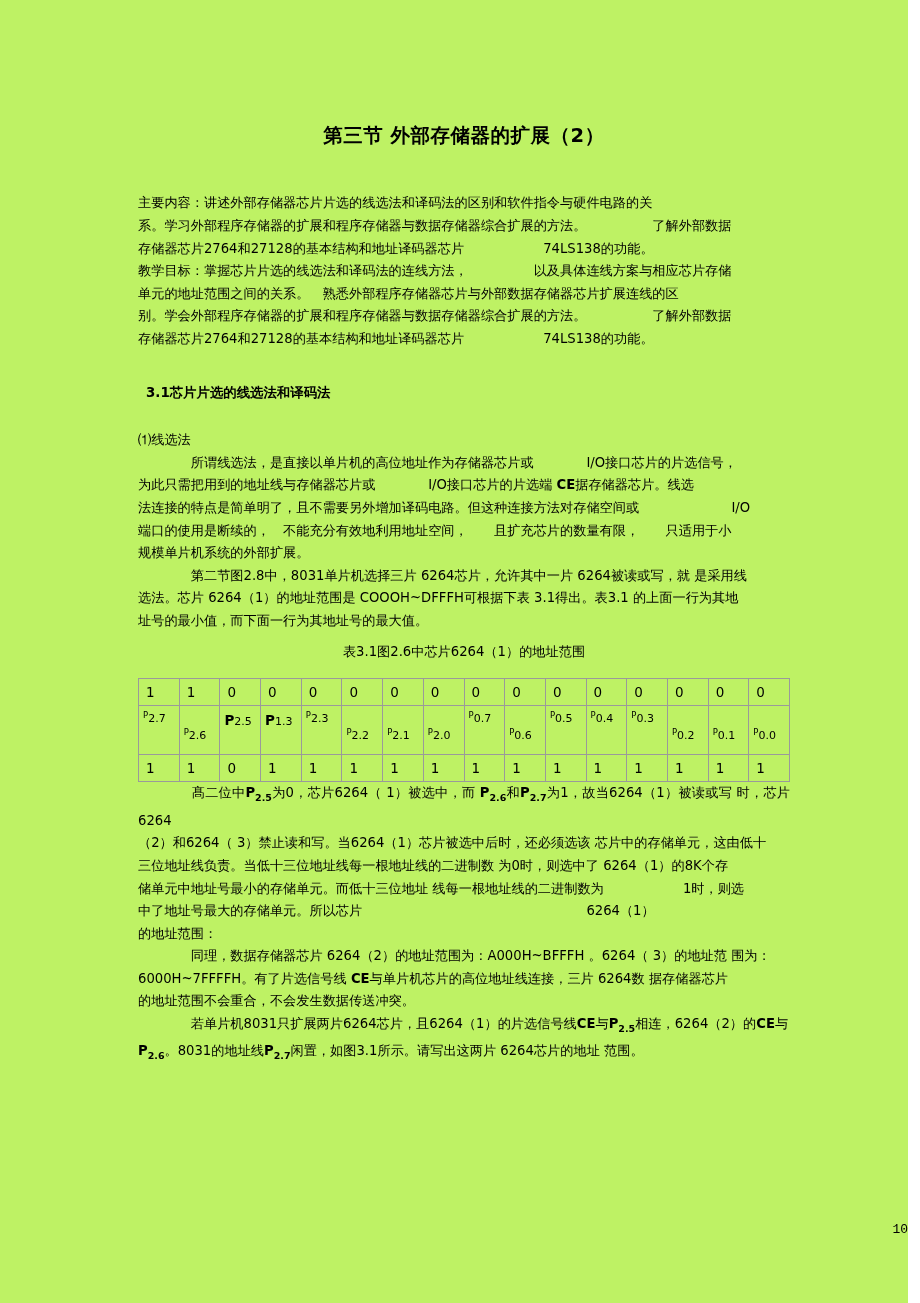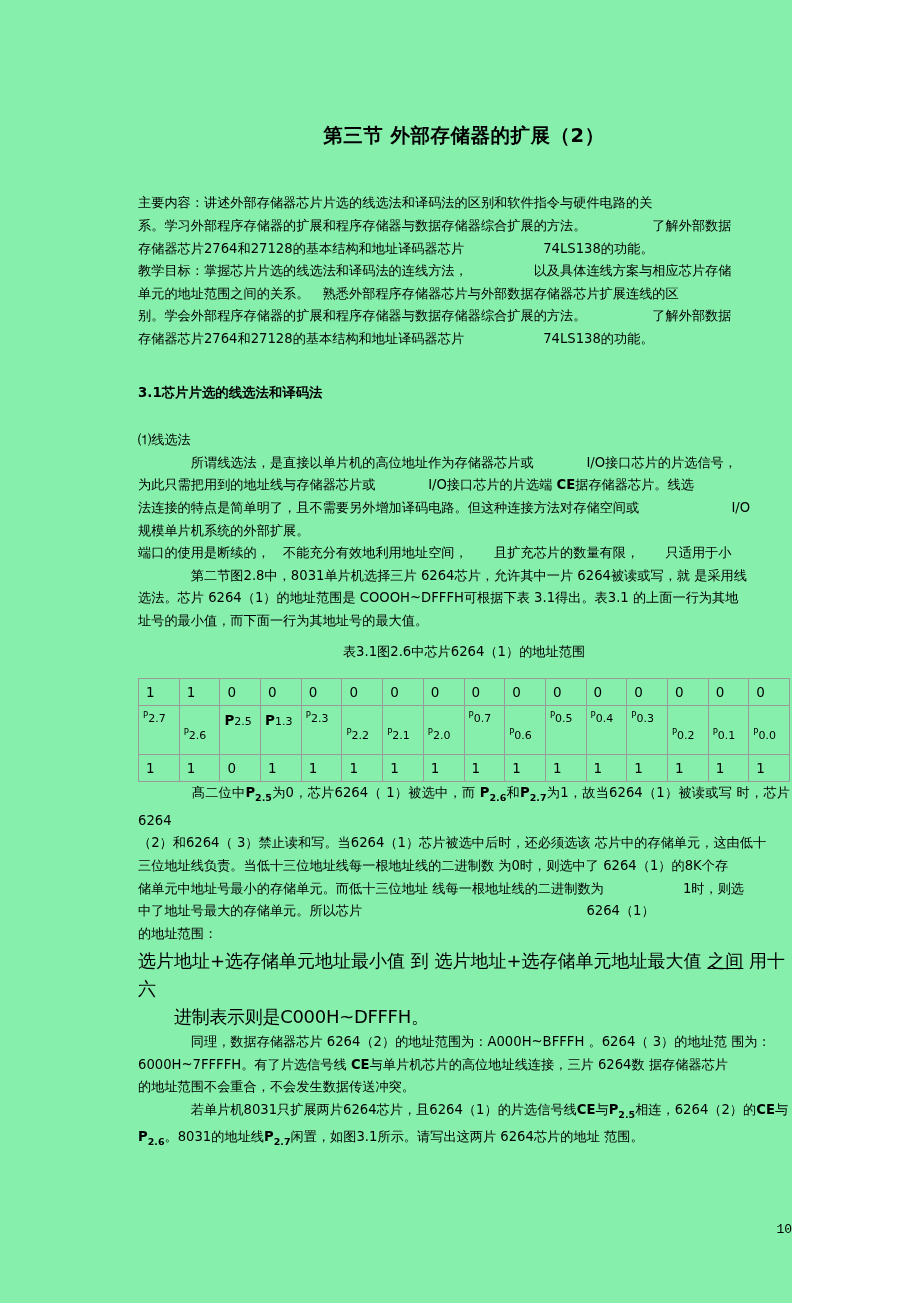--- a/index.html
+++ b/index.html
@@ -6,23 +6,23 @@
     margin: 0;
     padding: 0;
     background: #ffffff;
   }
   body {
     font-family: "DejaVu Sans", "Liberation Sans", sans-serif;
     color: #000000;
   }
   .page {
     position: relative;
-    width: 792px;
+    width: 908px;
     height: 1303px;
-    background: #86efac;
+    background: #bef264;
     box-sizing: border-box;
     overflow: hidden;
   }
   .content {
     position: absolute;
     left: 138px;
     top: 0;
     width: 652px;
   }
 
@@ -47,21 +47,21 @@
     margin: 0;
     white-space: pre-wrap;
   }
   .block-main { margin-top: 45px; }
   .block-goal { margin-top: 0px; }
 
   .sec-head {
     font-size: 13.4px;
     font-weight: bold;
     line-height: 22.6px;
-    margin: 0;
+    margin: 8px;
     margin-top: 31px;
   }
   .sub-head {
     font-size: 13.2px;
     line-height: 22.6px;
     margin: 0;
     margin-top: 25px;
   }
 
   b.ce { font-weight: bold; }
@@ -169,22 +169,22 @@
     </div>
 
     <p class="sec-head">3.1芯片片选的线选法和译码法</p>
 
     <p class="sub-head">⑴线选法</p>
 
     <div>
       <p class="para">　　　　所谓线选法，是直接以单片机的高位地址作为存储器芯片或　　　　I/O接口芯片的片选信号，</p>
       <p class="para"><span>为此只需把用到的地址线与存储器芯片或　　　　I/O接口芯片的片选端 </span><b class="ce">CE</b><span>据存储器芯片。线选</span></p>
       <p class="para">法连接的特点是简单明了，且不需要另外增加译码电路。但这种连接方法对存储空间或　　　　　　　I/O</p>
+      <p class="para">端口的使用是断续的，　不能充分有效地利用地址空间，　　且扩充芯片的数量有限，　　只适用于小</p>
       <p class="para">规模单片机系统的外部扩展。</p>
-      <p class="para">端口的使用是断续的，　不能充分有效地利用地址空间，　　且扩充芯片的数量有限，　　只适用于小</p>
     </div>
 
     <div>
       <p class="para">　　　　第二节图2.8中，8031单片机选择三片 6264芯片，允许其中一片 6264被读或写，就 是采用线</p>
       <p class="para">选法。芯片 6264（1）的地址范围是 COOOH~DFFFH可根据下表 3.1得出。表3.1 的上面一行为其地</p>
       <p class="para">址号的最小值，而下面一行为其地址号的最大值。</p>
     </div>
 
     <p class="tbl-caption">表3.1图2.6中芯片6264（1）的地址范围</p>
 
@@ -249,24 +249,20 @@
 
     <div>
       <p class="para"><span>　　　　髙二位中</span><span class="psub"><span>P</span><sub>2.5</sub></span><span>为0，芯片6264（ 1）被选中，而 </span><span class="psub"><span>P</span><sub>2.6</sub></span><span>和</span><span class="psub"><span>P</span><sub>2.7</sub></span><span>为1，故当6264（1）被读或写 时，芯片6264</span></p>
       <p class="para">（2）和6264（ 3）禁止读和写。当6264（1）芯片被选中后时，还必须选该 芯片中的存储单元，这由低十</p>
       <p class="para">三位地址线负责。当低十三位地址线每一根地址线的二进制数 为0时，则选中了 6264（1）的8K个存</p>
       <p class="para">储单元中地址号最小的存储单元。而低十三位地址 线每一根地址线的二进制数为　　　　　　1时，则选</p>
       <p class="para">中了地址号最大的存储单元。所以芯片　　　　　　　　　　　　　　　　　6264（1）</p>
       <p class="para">的地址范围：</p>
     </div>
 
-    <div>
-      <p class="big-line"><span>选片地址+选存储单元地址最小值 到 选片地址+选存储单元地址最大值 </span><span class="u">之间</span><span> 用十六</span></p>
-      <p class="big-line2 mono-hex">进制表示则是C000H~DFFFH。</p>
-    </div>
 
     <div>
       <p class="para">　　　　同理，数据存储器芯片 6264（2）的地址范围为：A000H~BFFFH 。6264（ 3）的地址范 围为：</p>
       <p class="para"><span>6000H~7FFFFH。有了片选信号线 </span><b class="ce">CE</b><span>与单片机芯片的高位地址线连接，三片 6264数 据存储器芯片</span></p>
       <p class="para">的地址范围不会重合，不会发生数据传送冲突。</p>
     </div>
 
     <div>
       <p class="para"><span>　　　　若单片机8031只扩展两片6264芯片，且6264（1）的片选信号线</span><b class="ce">CE</b><span>与</span><span class="psub"><span>P</span><sub>2.5</sub></span><span>相连，6264（2）的</span><b class="ce">CE</b><span>与</span></p>
       <p class="para"><span class="psub"><span>P</span><sub>2.6</sub></span><span>。8031的地址线</span><span class="psub"><span>P</span><sub>2.7</sub></span><span>闲置，如图3.1所示。请写出这两片 6264芯片的地址 范围。</span></p>

